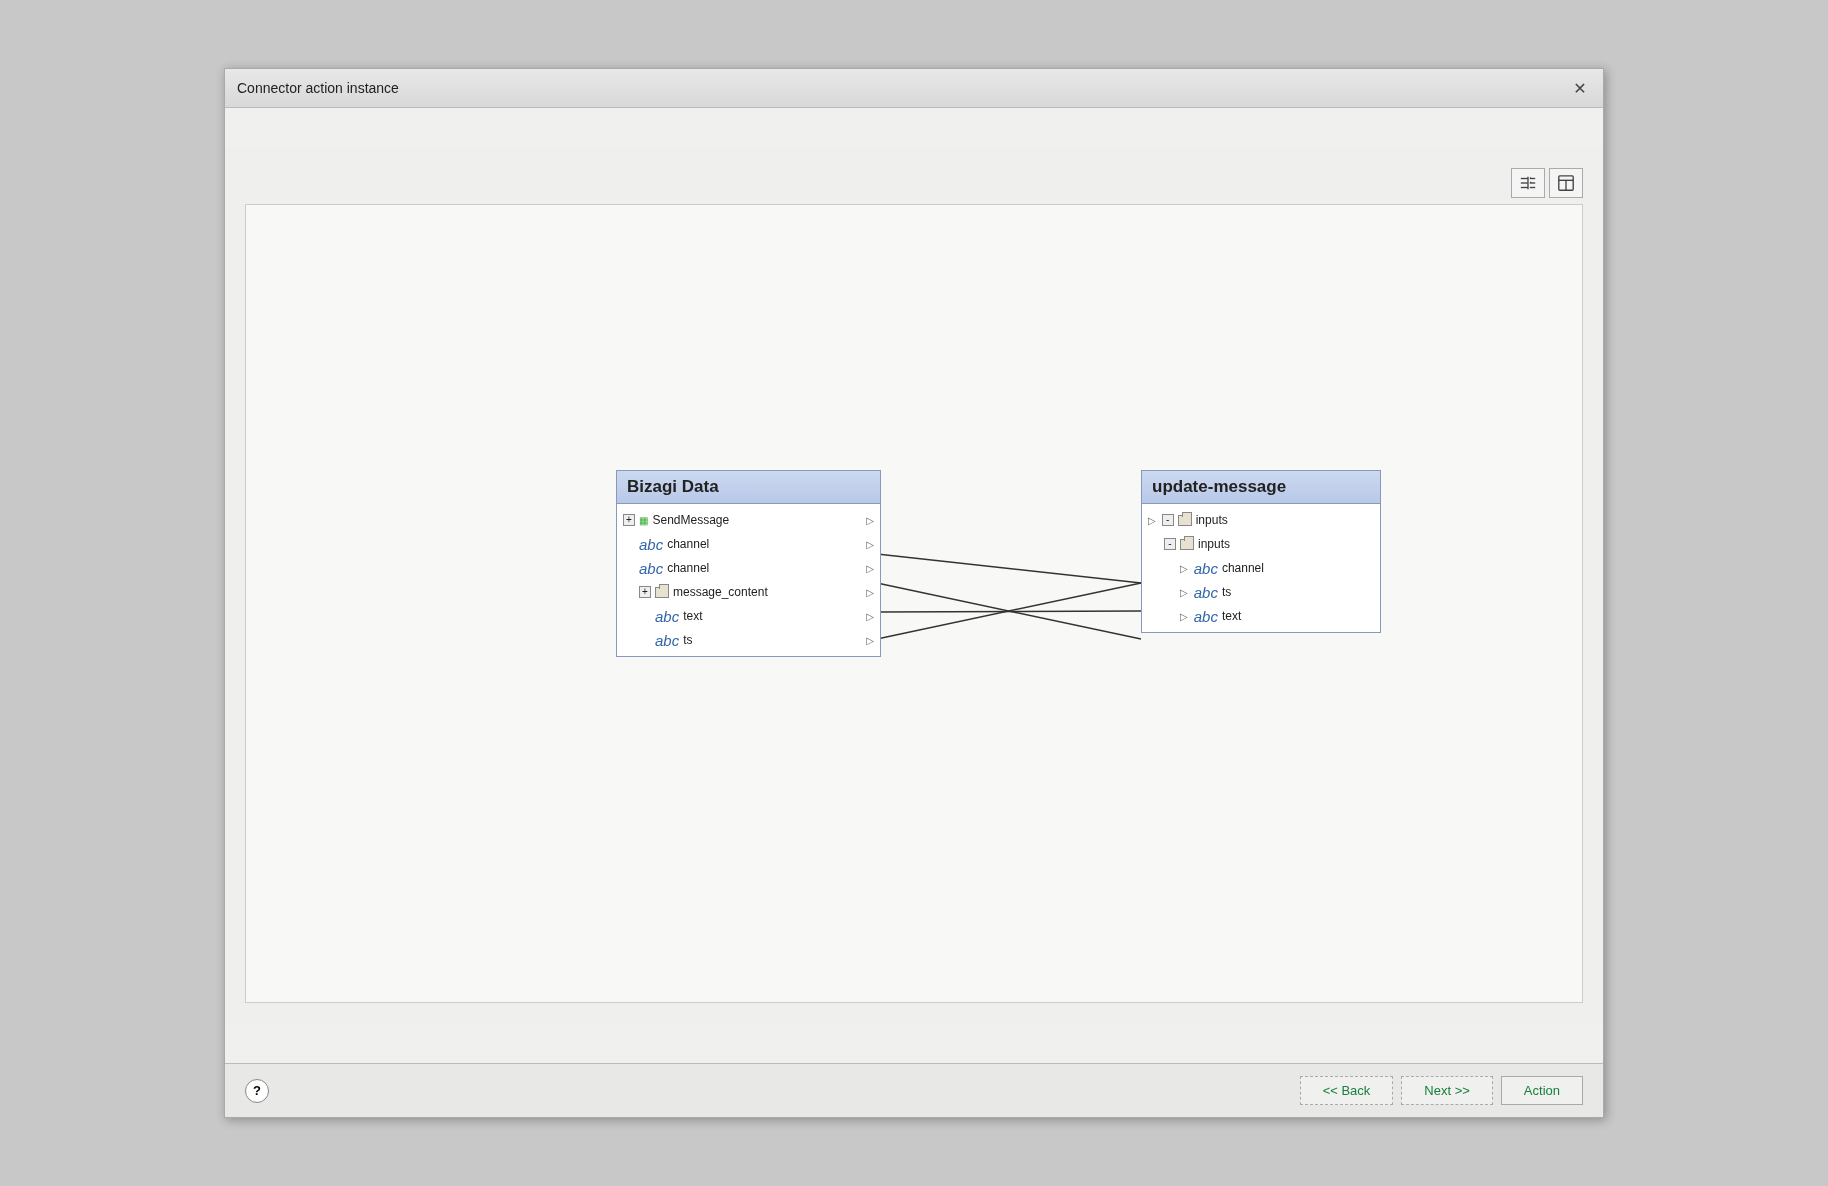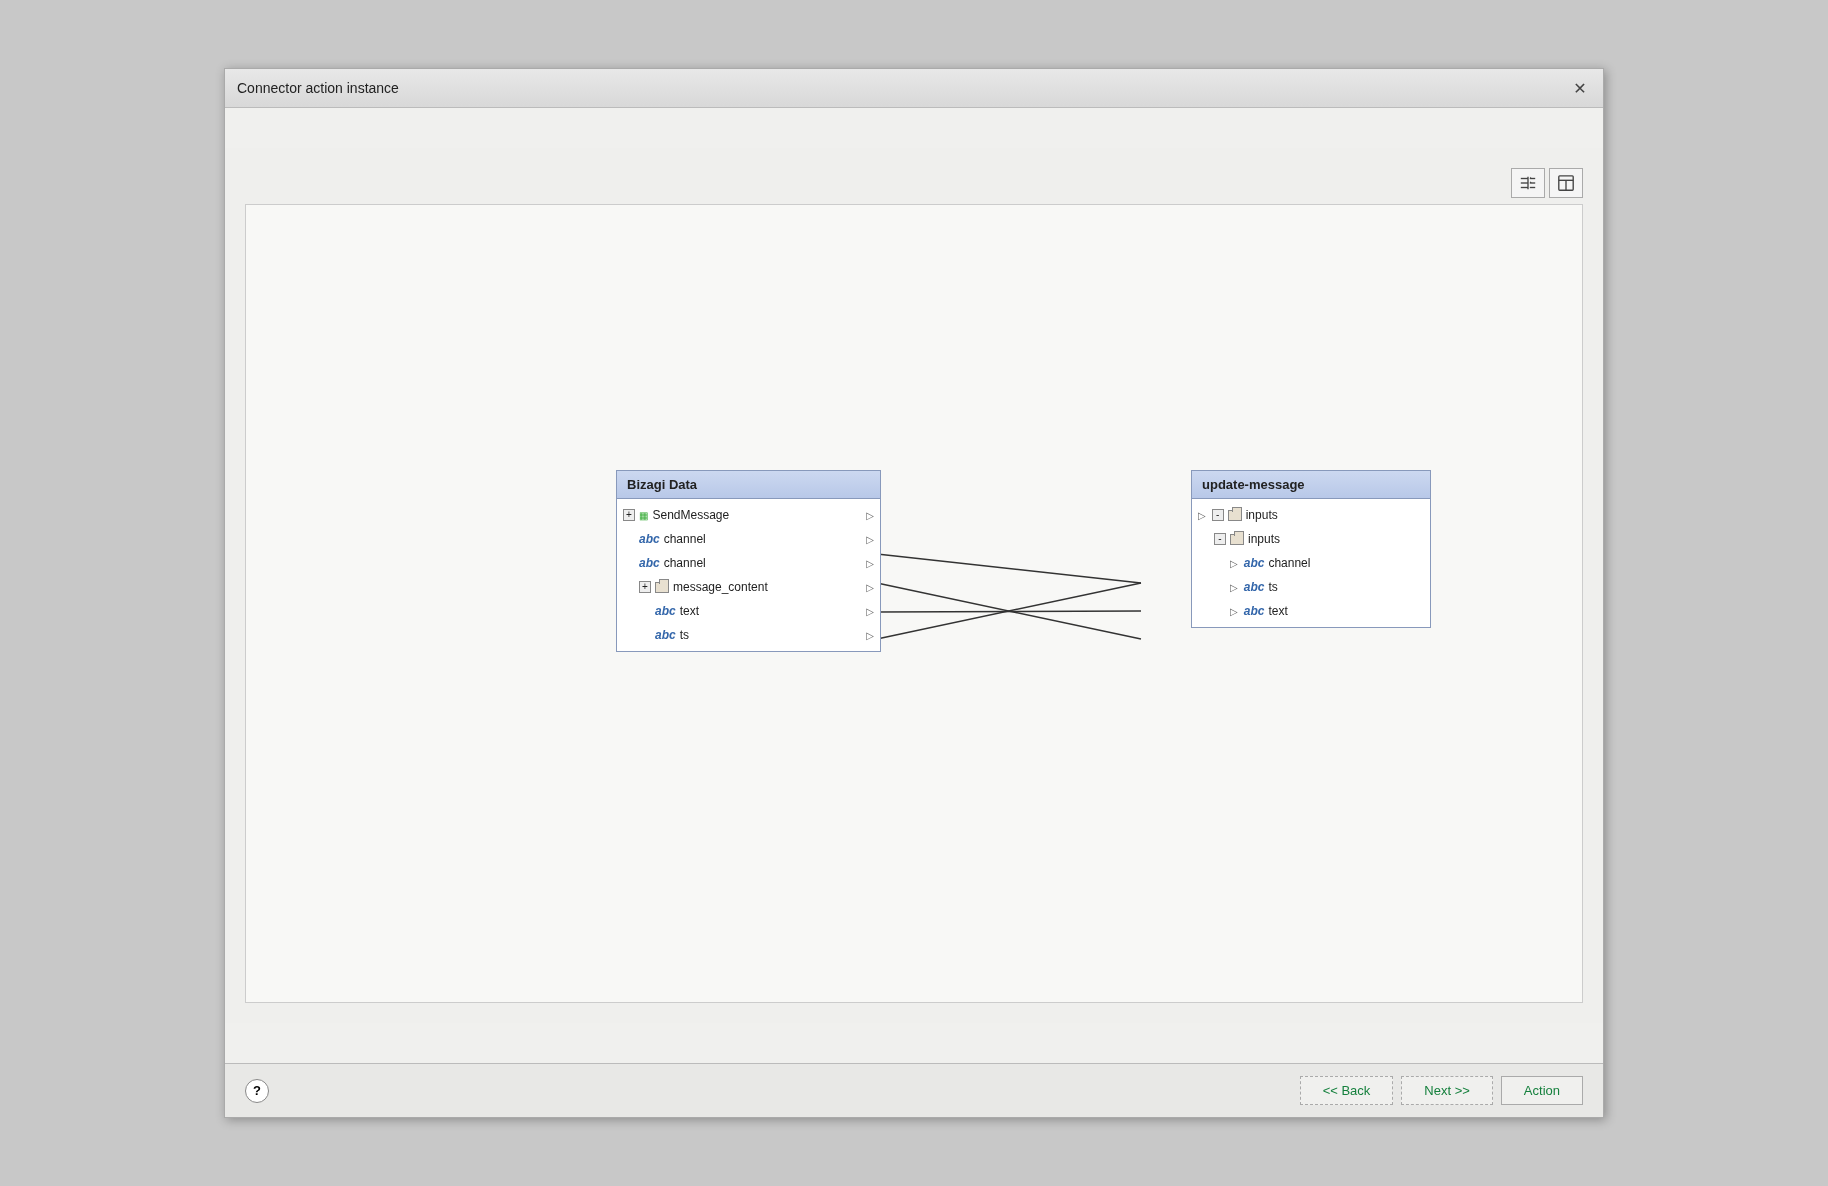--- a/index.html
+++ b/index.html
@@ -132,21 +132,21 @@
     .map-box {
       position: absolute;
       background: white;
       border: 1px solid #8899bb;
       min-width: 240px;
     }
     .map-box-header {
       background: linear-gradient(to bottom, #ccd8f0, #b8c8e8);
       padding: 6px 10px;
       font-weight: bold;
-      font-size: 13px;
+      font-size: 17px;
       color: #222;
       border-bottom: 1px solid #8899bb;
     }
     .map-box-rows {
       padding: 4px 0;
     }
     .map-row {
       display: flex;
       align-items: center;
       padding: 3px 6px;
@@ -178,22 +178,22 @@
       font-size: 10px;
     }
     .arrow-left {
       margin-right: 6px;
       color: #666;
       font-size: 10px;
     }
     
     .abc-icon {
       color: #3366aa;
-      font-size: 12px;
-      font-weight: bold;
+      font-size: 15px;
+      font-weight: normal;
       margin-right: 4px;
       font-style: italic;
     }
     
     .tbl-icon {
       color: #33aa33;
       font-size: 10px;
       margin-right: 4px;
     }
     
@@ -356,21 +356,21 @@
               </div>
 
               <div class="map-row map-row-indent2">
                 <span class="abc-icon">abc</span>
                 <span>ts</span>
                 <span class="arrow-right">▷</span>
               </div>
             </div>
           </div>
 
-          <div class="map-box" style="left:945px; top:265px; width:235px;">
+          <div class="map-box" style="left:895px; top:265px; width:235px;">
             <div class="map-box-header">update-message</div>
             <div class="map-box-rows">
 
               <div class="map-row">
                 <span class="arrow-left">▷</span>
                 <span class="expand-icon">-</span>
                 <span class="brief-icon"></span>
                 <span>inputs</span>
               </div>
 

